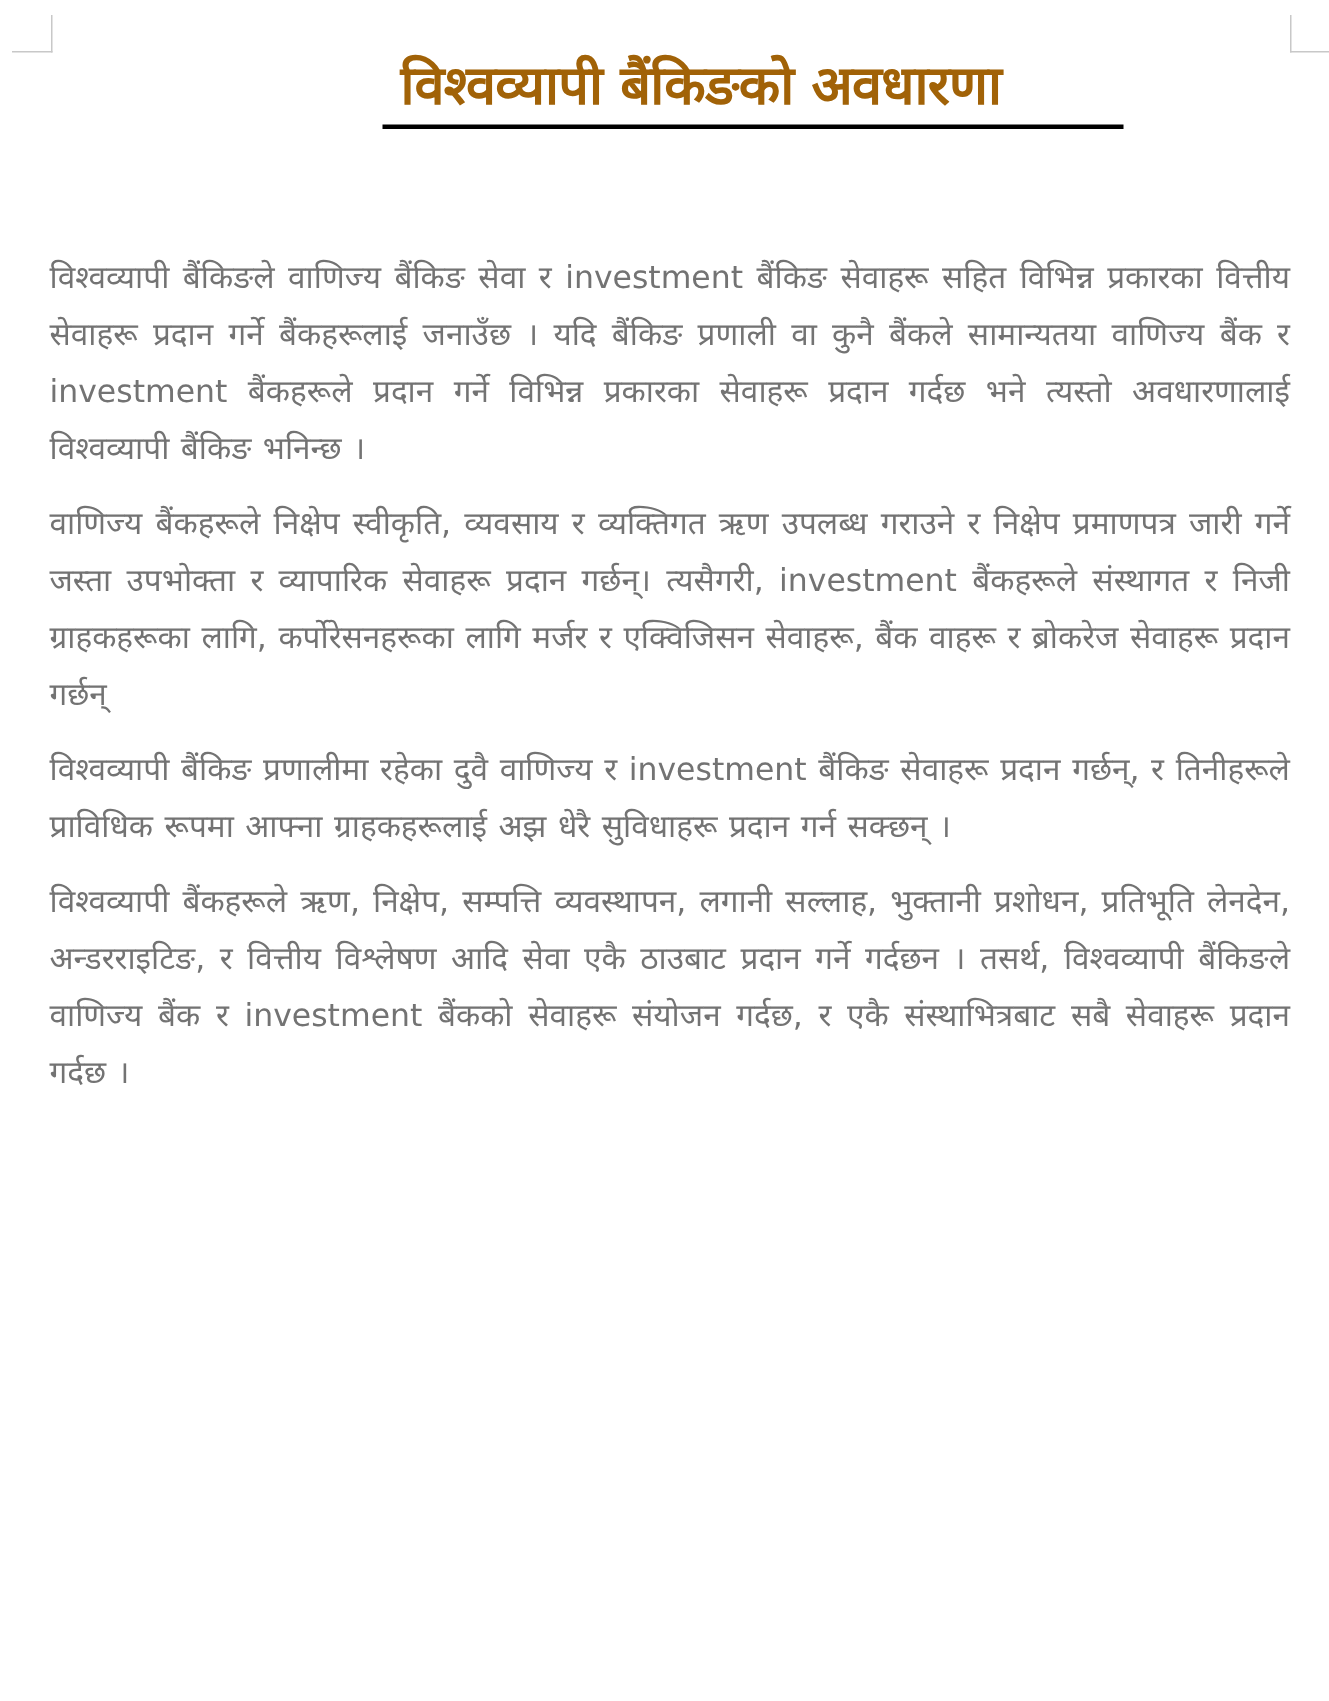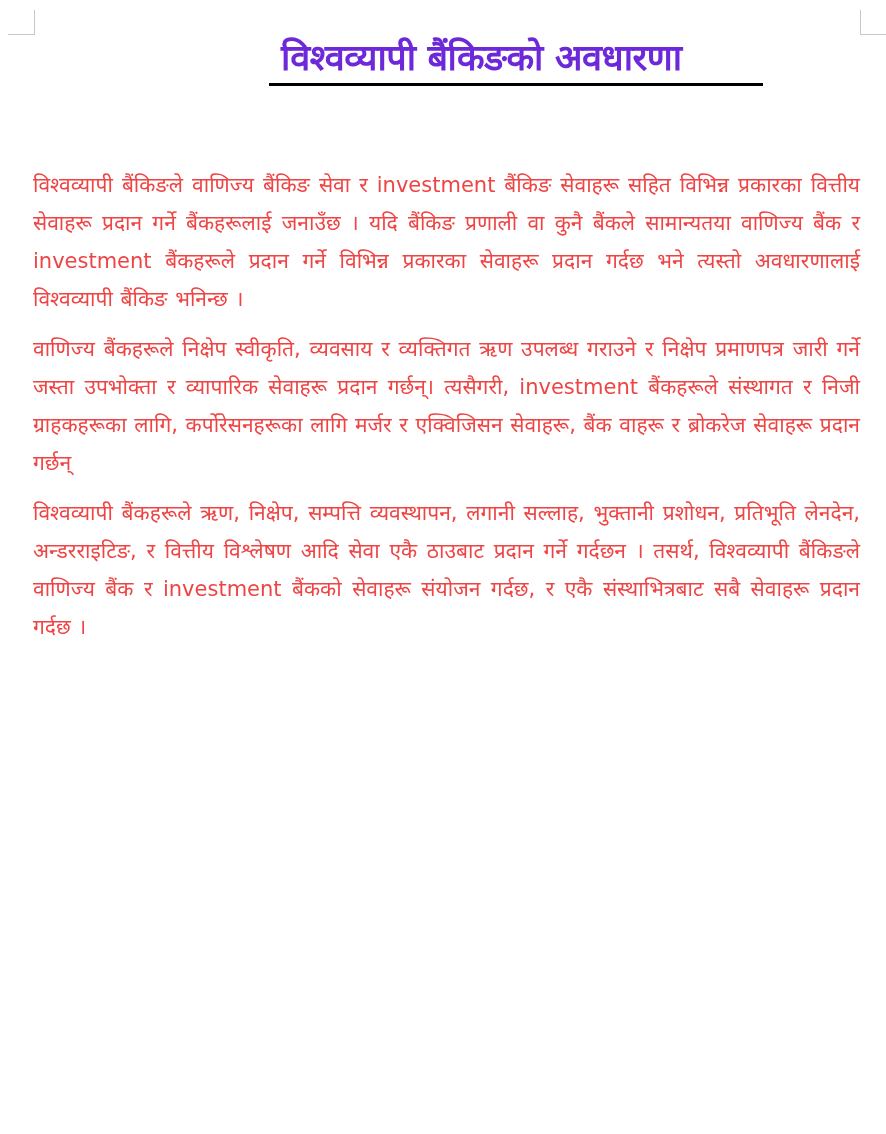--- a/index.html
+++ b/index.html
@@ -27,57 +27,58 @@
       top: 10px;
       border-width: 0 1px 1px 0;
     }
     .corner-tr {
       left: 860px;
       top: 10px;
       border-width: 0 0 1px 1px;
     }
     .title {
       position: absolute;
-      left: 269px;
+      left: 255px;
       top: 34px;
       width: 494px;
       height: 52px;
       margin: 0;
       font-size: 36px;
       font-weight: bold;
       line-height: 48px;
       white-space: pre;
       letter-spacing: -0.5px;
-      color: #6d28d9;
+      color: #a16207;
       border-bottom: 3px solid #000000;
       box-sizing: border-box;
       text-align: left;
       overflow: hidden;
     }
     .body-text {
       position: absolute;
       left: 33px;
       top: 166px;
       width: 827px;
     }
     .para {
       margin: 0 0 12px 0;
       font-size: 21px;
       line-height: 38px;
       text-align: justify;
       text-align-last: left;
       word-spacing: 1px;
-      color: #ef4444;
+      color: #737373;
     }
   </style>
 </head>
 <body>
 
 <div class="corner corner-tl"></div>
 <div class="corner corner-tr"></div>
 
 <h1 class="title"> विश्वव्यापी बैंकिङको अवधारणा</h1>
 
 <div class="body-text">
   <p class="para">विश्वव्यापी बैंकिङले वाणिज्य बैंकिङ सेवा र investment बैंकिङ सेवाहरू सहित विभिन्न प्रकारका वित्तीय सेवाहरू प्रदान गर्ने बैंकहरूलाई जनाउँछ । यदि बैंकिङ प्रणाली वा कुनै बैंकले सामान्यतया वाणिज्य बैंक र investment बैंकहरूले प्रदान गर्ने विभिन्न प्रकारका सेवाहरू प्रदान गर्दछ भने त्यस्तो अवधारणालाई विश्वव्यापी बैंकिङ भनिन्छ ।</p>
   <p class="para">वाणिज्य बैंकहरूले निक्षेप स्वीकृति, व्यवसाय र व्यक्तिगत ऋण उपलब्ध गराउने र निक्षेप प्रमाणपत्र जारी गर्ने जस्ता उपभोक्ता र व्यापारिक सेवाहरू प्रदान गर्छन्। त्यसैगरी, investment बैंकहरूले संस्थागत र निजी ग्राहकहरूका लागि, कर्पोरेसनहरूका लागि मर्जर र एक्विजिसन सेवाहरू, बैंक वाहरू र ब्रोकरेज सेवाहरू प्रदान गर्छन्</p>
+  <p class="para">विश्वव्यापी बैंकिङ प्रणालीमा रहेका दुवै वाणिज्य र investment बैंकिङ सेवाहरू प्रदान गर्छन्, र तिनीहरूले प्राविधिक रूपमा आफ्ना ग्राहकहरूलाई अझ धेरै सुविधाहरू प्रदान गर्न सक्छन् ।</p>
   <p class="para">विश्वव्यापी बैंकहरूले ऋण, निक्षेप, सम्पत्ति व्यवस्थापन, लगानी सल्लाह, भुक्तानी प्रशोधन, प्रतिभूति लेनदेन, अन्डरराइटिङ, र वित्तीय विश्लेषण आदि सेवा एकै ठाउबाट प्रदान गर्ने गर्दछन । तसर्थ, विश्वव्यापी बैंकिङले वाणिज्य बैंक र investment बैंकको सेवाहरू संयोजन गर्दछ, र एकै संस्थाभित्रबाट सबै सेवाहरू प्रदान गर्दछ ।</p>
 </div>
 
 </body></html>

